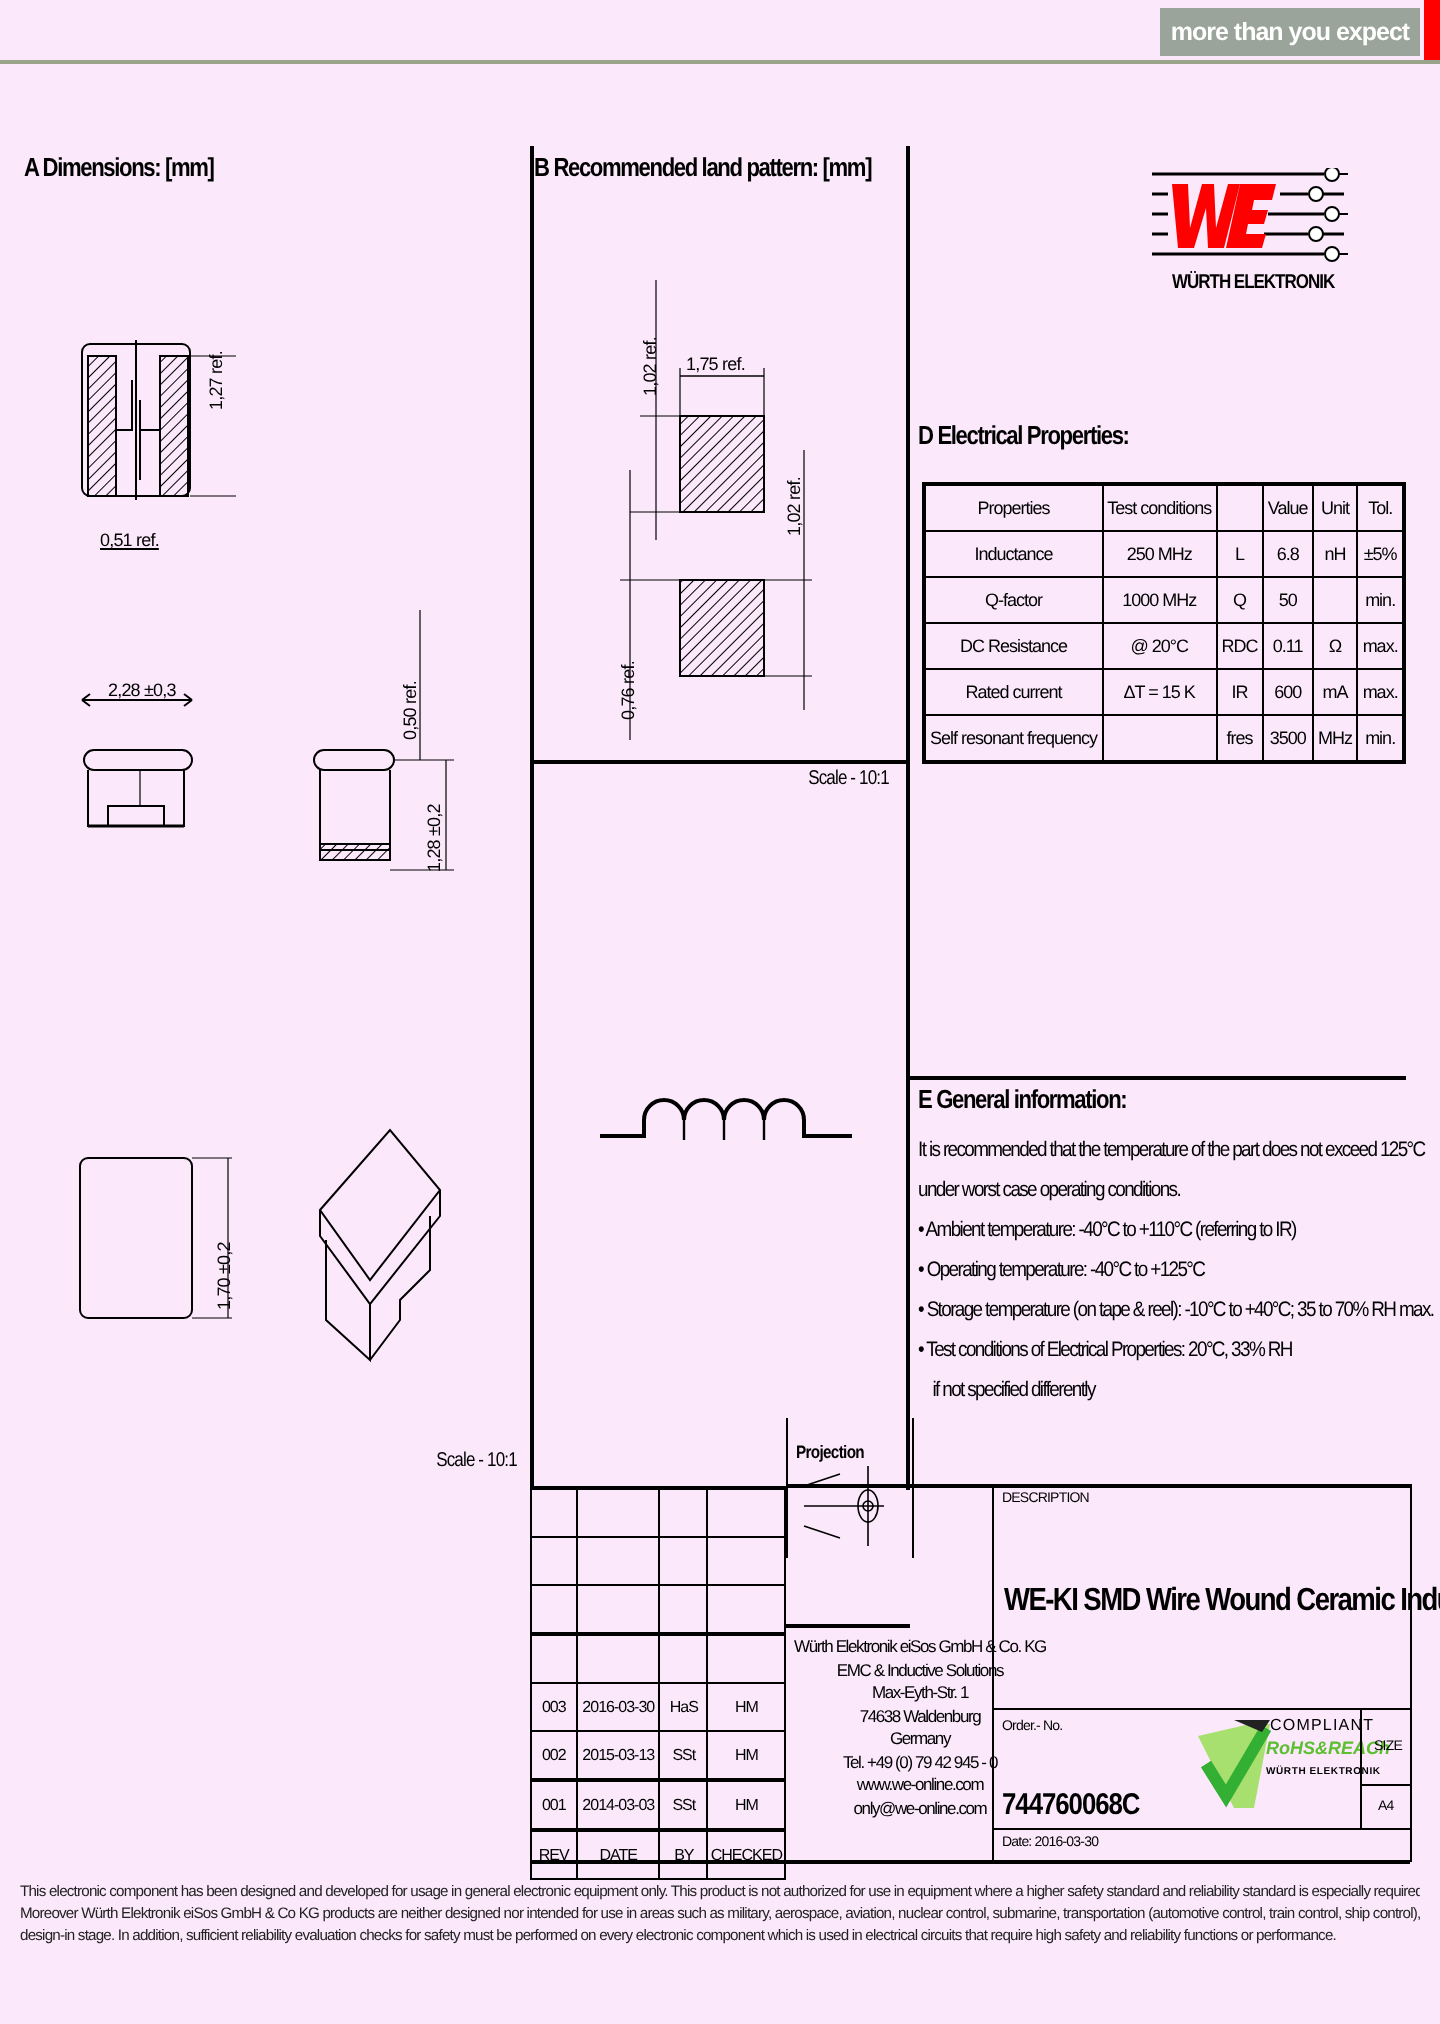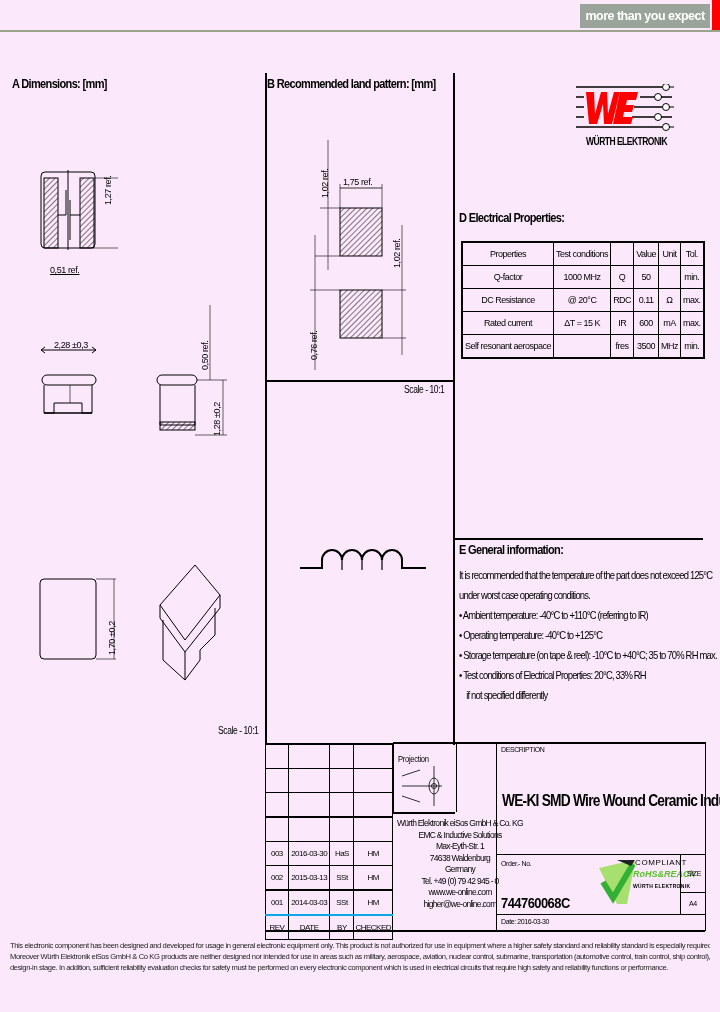--- a/index.html
+++ b/index.html
@@ -175,20 +175,28 @@
   <tbody>
       <tr>
     <td style="width:70px">Properties</td>
     <td style="width:46px">Test conditions</td>
     <td style="width:26px"></td>
     <td style="width:28px">Value</td>
     <td style="width:28px">Unit</td>
     <td style="width:30px">Tol.</td>
   </tr>
   <tr>
+    <td>Inductance</td>
+    <td>250 MHz</td>
+    <td>L</td>
+    <td>6.8</td>
+    <td>nH</td>
+    <td>±5%</td>
+  </tr>
+  <tr>
     <td>Q-factor</td>
     <td>1000 MHz</td>
     <td>Q</td>
     <td>50</td>
     <td></td>
     <td>min.</td>
   </tr>
   <tr>
     <td>DC Resistance</td>
     <td>@ 20°C</td>
@@ -199,21 +207,21 @@
   </tr>
   <tr>
     <td>Rated current</td>
     <td>ΔT = 15 K</td>
     <td>IR</td>
     <td>600</td>
     <td>mA</td>
     <td>max.</td>
   </tr>
   <tr>
-    <td>Self resonant aerospace</td>
+    <td>Self resonant frequency</td>
     <td></td>
     <td>fres</td>
     <td>3500</td>
     <td>MHz</td>
     <td>min.</td>
   </tr>
 </tbody>
   </table>
 
 <div class="abs sec-title" style="left:459px;top:542px;">E General information:</div>
@@ -266,48 +274,48 @@
     <td>2015-03-13</td>
     <td>SSt</td>
     <td>HM</td>
   </tr>
   <tr style="border-top:2px solid #000">
     <td>001</td>
     <td>2014-03-03</td>
     <td>SSt</td>
     <td>HM</td>
   </tr>
-  <tr style="border-top:2px solid #0ea5e9">
+  <tr style="border-top:2px solid #000000">
     <td>REV</td>
     <td>DATE</td>
     <td>BY</td>
     <td>CHECKED</td>
   </tr>
 </tbody>
   </table>
 
-<div class="abs" style="left:393px;top:742px;width:62px;height:70px;border-right:1px solid #000;border-left:1px solid #000;">
+<div class="abs" style="left:393px;top:709px;width:62px;height:70px;border-right:1px solid #000;border-left:1px solid #000;font-weight:bold;">
   <div class="abs small" style="left:4px;top:12px;transform:scaleX(0.85);transform-origin:left;">Projection</div>
   <svg class="abs" style="left:4px;top:22px;" width="52" height="42" viewBox="0 0 52 42">
     <path d="M4 12 L22 6 M4 22 H44 M4 32 L22 38" stroke="#000" fill="none" stroke-width="0.8"></path>
     <ellipse cx="36" cy="22" rx="5" ry="8" fill="none" stroke="#000" stroke-width="0.8"></ellipse>
     <circle cx="36" cy="22" r="2.5" fill="none" stroke="#000" stroke-width="0.8"></circle>
     <line x1="36" y1="2" x2="36" y2="42" stroke="#000" stroke-width="0.8"></line>
   </svg>
 </div>
 <div class="abs hline" style="left:393px;top:812px;width:62px;"></div>
 <div class="abs addr" style="left:397px;top:818px;text-align:center;">
   <div>Würth Elektronik eiSos GmbH &amp; Co. KG</div>
   <div>EMC &amp; Inductive Solutions</div>
   <div>Max-Eyth-Str. 1</div>
   <div>74638 Waldenburg</div>
   <div>Germany</div>
   <div>Tel. +49 (0) 79 42 945 - 0</div>
   <div>www.we-online.com</div>
-  <div>higher@we-online.com</div>
+  <div>only@we-online.com</div>
 </div>
 
 <div class="abs" style="left:496px;top:742px;width:208px;height:188px;border:1px solid #000;border-top:none;border-left:1px solid #000;">
   <div class="abs small" style="left:4px;top:4px;font-size:7px;">DESCRIPTION</div>
   <div class="abs desc-title" style="left:5px;top:50px;">WE-KI SMD Wire Wound Ceramic Inductor</div>
   <div class="abs" style="left:0;top:112px;width:208px;height:1px;background:#000;"></div>
   <div class="abs small" style="left:4px;top:118px;font-size:7px;">Order.- No.</div>
   <div class="abs order" style="left:4px;top:152px;">744760068C</div>
   <div class="abs" style="left:100px;top:116px;width:78px;height:46px;">
     <svg class="abs" style="left:0;top:0;" width="40" height="46" viewBox="0 0 40 46">

